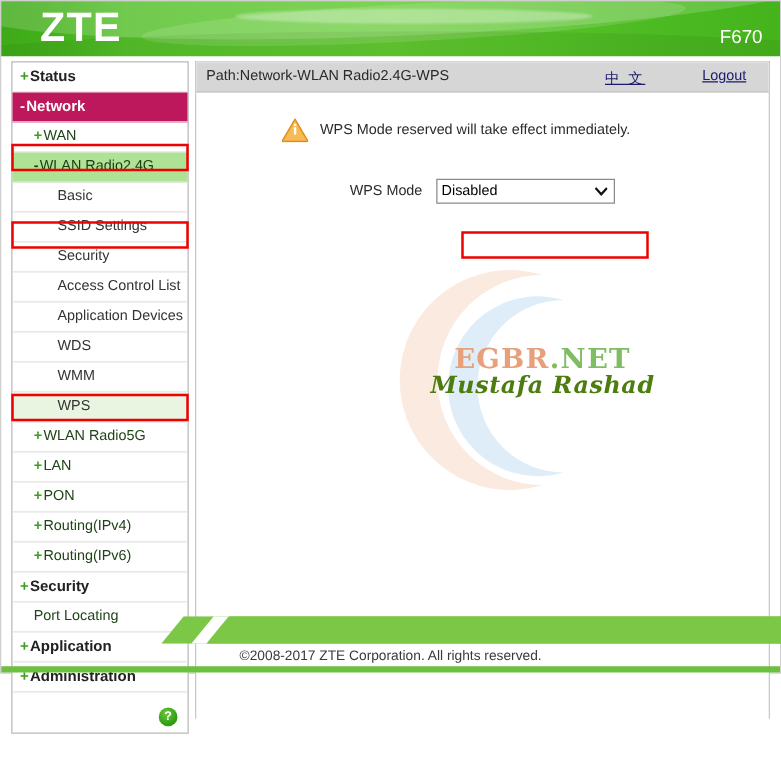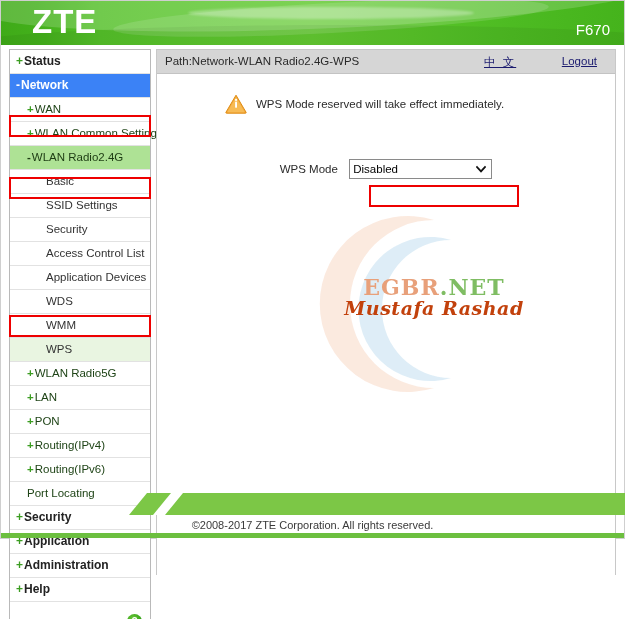--- a/index.html
+++ b/index.html
@@ -129,21 +129,21 @@
   .plus {
     color: #3c9d22;
     font-weight: bold;
     margin-right: 1px;
   }
   .minus {
     font-weight: bold;
     margin-right: 1px;
   }
   .sel-dark {
-    background: #3b82f6;
+    background: #be185d;
     color: #ffffff;
   }
   .sel-dark .minus { color:#ffffff; }
   .sel-mid {
     background: #aee295;
     color: #1d3c13;
   }
   .sel-mid .minus { color: #1d3c13; }
   .sel-light {
     background: #e9f5e1;
@@ -240,21 +240,20 @@
     font-size: 11.5px;
     color: #2b2b2b;
   }
 
   .form-row {
     position: absolute;
     left: 0;
     right: 0;
     top: 93px;
     text-align: center;
-    margin-top: 16px;
   }
   .field-label {
     display: inline-block;
     font-size: 11.5px;
     color: #2b2b2b;
     vertical-align: middle;
     margin-right: 8px;
   }
   .sel-wrap {
     display: inline-block;
@@ -310,21 +309,21 @@
     font-size: 22px;
     font-weight: bold;
     letter-spacing: 1px;
   }
   .wm-e1 { color: #e8a07a; }
   .wm-e2 { color: #7fbd63; }
   .wm-line2 {
     font-family: "DejaVu Serif", serif;
     font-size: 19px;
     font-weight: bold;
-    color: #c2410c;
+    color: #4d7c0f;
     font-style: italic;
     letter-spacing: 0.5px;
   }
 
   
   .footer {
     position: absolute;
     left: 0;
     right: 0;
     bottom: 0;
@@ -368,40 +367,38 @@
     <div class="logo">ZTE</div>
     <div class="model">F670</div>
   </div>
 
   <div class="body-wrap">
 
     <div class="sidebar" id="sidebar">
         <div class="menu-item lvl0 "><span class="plus">+</span><span>Status</span></div>
         <div class="menu-item lvl0 sel-dark"><span class="minus">-</span><span>Network</span></div>
         <div class="menu-item lvl1 "><span class="plus">+</span><span>WAN</span></div>
-        <div class="menu-item lvl1 "><span class="plus">+</span><span>WLAN Common Setting</span></div>
         <div class="menu-item lvl1 sel-mid"><span class="minus">-</span><span>WLAN Radio2.4G</span></div>
         <div class="menu-item lvl2 "><span>Basic</span></div>
         <div class="menu-item lvl2 "><span>SSID Settings</span></div>
         <div class="menu-item lvl2 "><span>Security</span></div>
         <div class="menu-item lvl2 "><span>Access Control List</span></div>
         <div class="menu-item lvl2 "><span>Application Devices</span></div>
         <div class="menu-item lvl2 "><span>WDS</span></div>
         <div class="menu-item lvl2 "><span>WMM</span></div>
         <div class="menu-item lvl2 sel-light"><span>WPS</span></div>
         <div class="menu-item lvl1 "><span class="plus">+</span><span>WLAN Radio5G</span></div>
         <div class="menu-item lvl1 "><span class="plus">+</span><span>LAN</span></div>
         <div class="menu-item lvl1 "><span class="plus">+</span><span>PON</span></div>
         <div class="menu-item lvl1 "><span class="plus">+</span><span>Routing(IPv4)</span></div>
         <div class="menu-item lvl1 "><span class="plus">+</span><span>Routing(IPv6)</span></div>
+        <div class="menu-item lvl0 "><span class="plus">+</span><span>Security</span></div>
         <div class="menu-item lvl1 "><span>Port Locating</span></div>
-        <div class="menu-item lvl0 "><span class="plus">+</span><span>Security</span></div>
         <div class="menu-item lvl0 "><span class="plus">+</span><span>Application</span></div>
         <div class="menu-item lvl0 "><span class="plus">+</span><span>Administration</span></div>
-        <div class="menu-item lvl0 "><span class="plus">+</span><span>Help</span></div>
         <div class="menu-item menu-pad">
           <div class="help-icon">?</div>
         </div>
       </div>
 
     <div class="content">
 
       <div class="content-head">
         <div class="path-text">Path:Network-WLAN Radio2.4G-WPS</div>
         <div class="lang-link">中 文</div>

